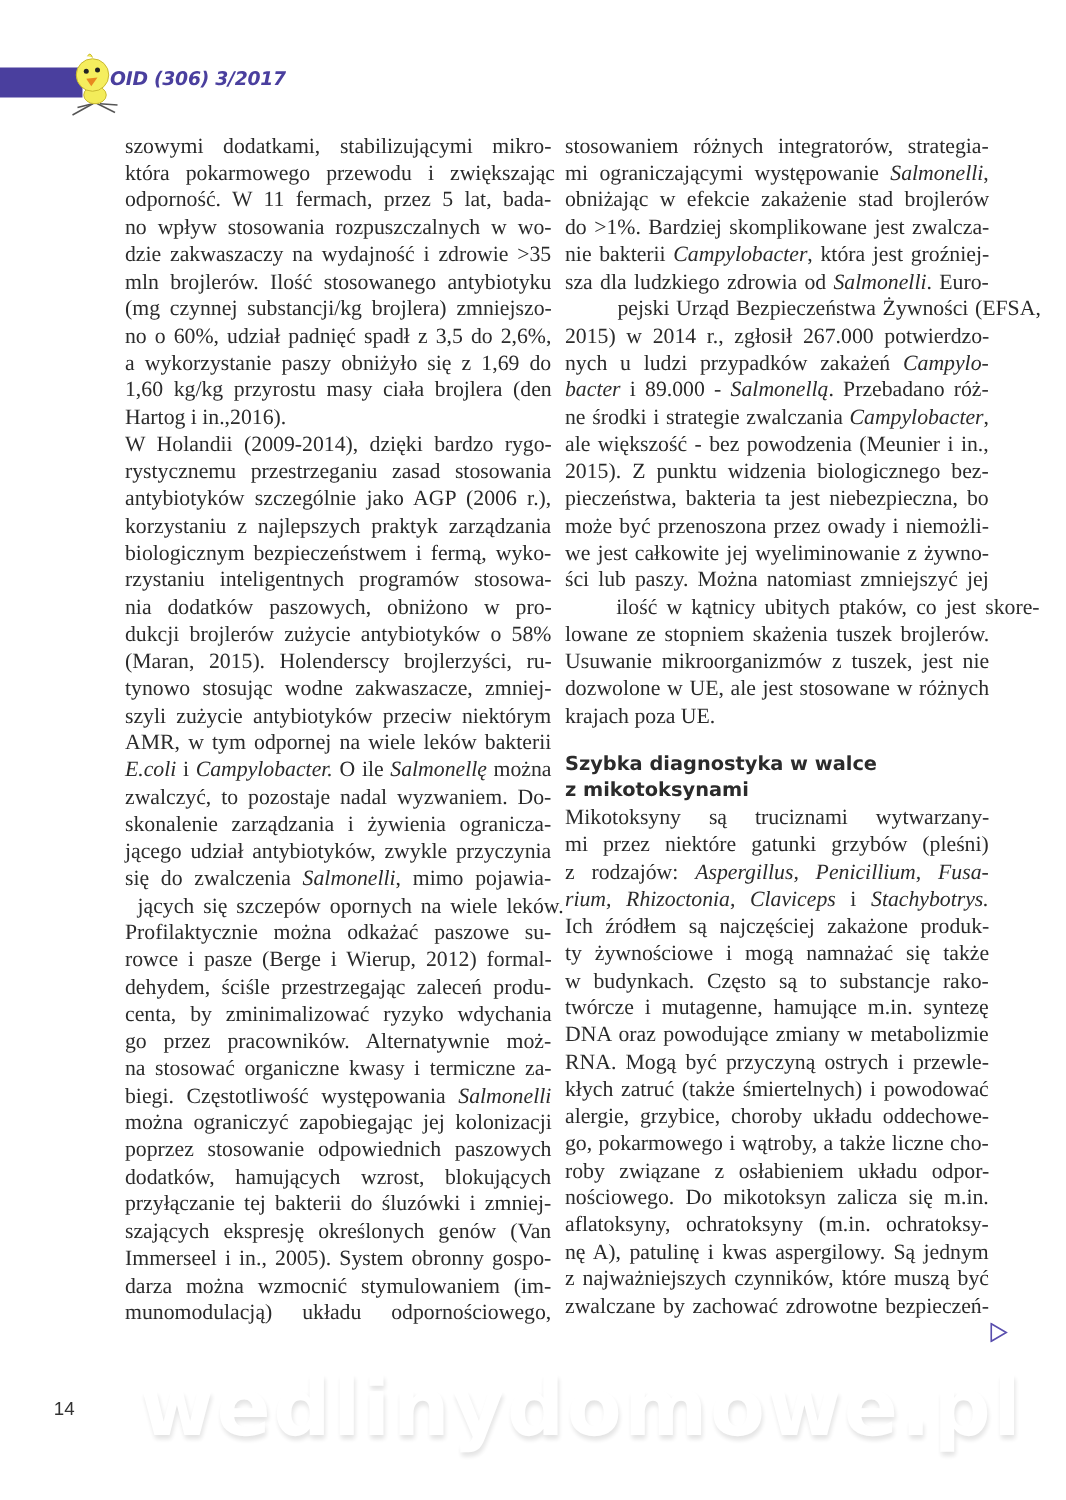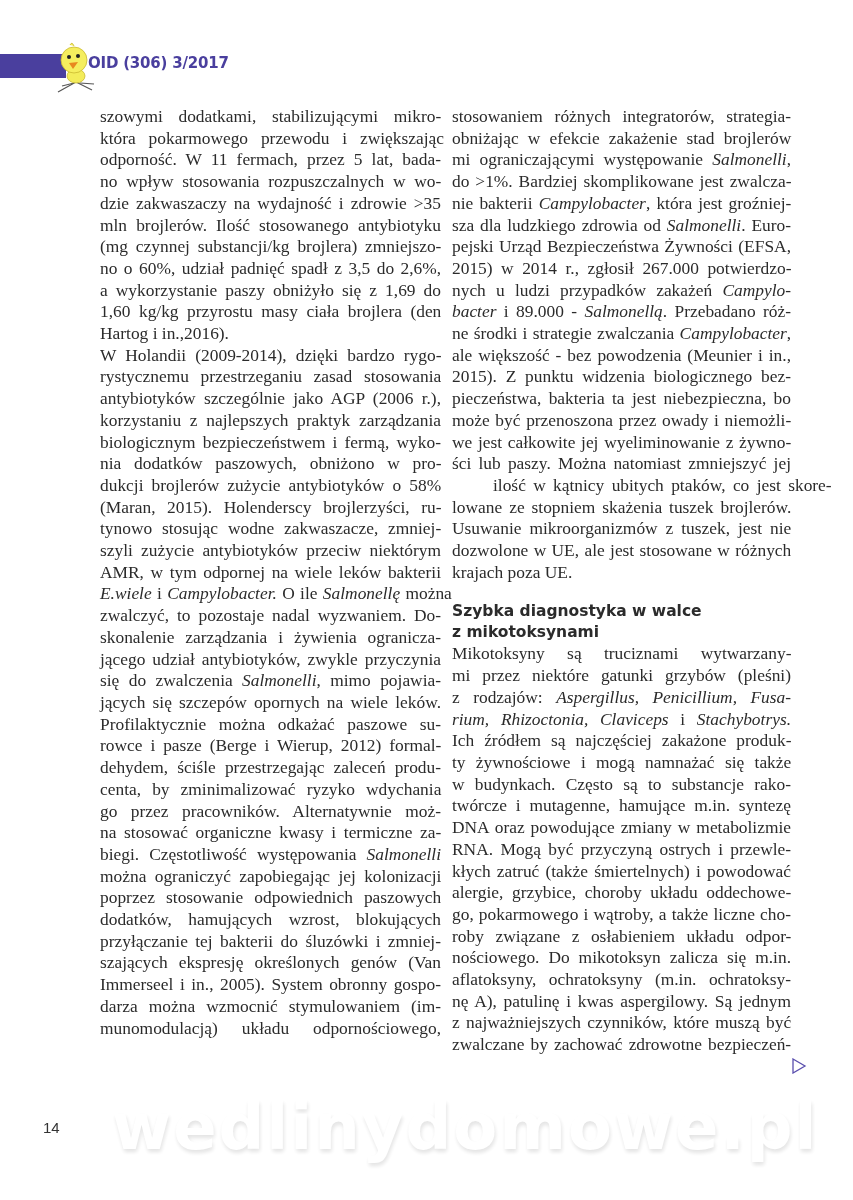--- a/index.html
+++ b/index.html
@@ -39,20 +39,21 @@
     }
     .issue-title {
       position: absolute;
       left: 88px;
       top: 54px;
       font-family: "DejaVu Sans", "Liberation Sans", sans-serif;
       font-weight: bold;
       font-size: 15px;
       color: #4a3f9e;
       letter-spacing: -0.2px;
+      font-style: italic;
     }
     .column {
       position: absolute;
       top: 106px;
       font-size: 17.4px;
       line-height: 21.7px;
       text-align: justify;
       hyphens: none;
     }
     .col-left {
@@ -140,58 +141,59 @@
     <div class="line" style="display: block; word-spacing: 3.5px;"><span>(mg czynnej substancji/kg brojlera) zmniejszo-</span></div>
     <div class="line" style="display: block; word-spacing: 2.11111px;"><span>no o 60%, udział padnięć spadł z 3,5 do 2,6%,</span></div>
     <div class="line" style="display: block; word-spacing: 3.71429px;"><span>a wykorzystanie paszy obniżyło się z 1,69 do</span></div>
     <div class="line" style="display: block; word-spacing: 4.16667px;"><span>1,60 kg/kg przyrostu masy ciała brojlera (den</span></div>
     <div class="line last"><span>Hartog i in.,2016).</span></div>
     <div class="line" style="display: block; word-spacing: 4.8px;"><span>W Holandii (2009-2014), dzięki bardzo rygo-</span></div>
     <div class="line" style="display: block; word-spacing: 7.33333px;"><span>rystycznemu przestrzeganiu zasad stosowania</span></div>
     <div class="line" style="display: block; word-spacing: 3.8px;"><span>antybiotyków szczególnie jako AGP (2006 r.),</span></div>
     <div class="line" style="display: block; word-spacing: 4.25px;"><span>korzystaniu z najlepszych praktyk zarządzania</span></div>
     <div class="line" style="display: block; word-spacing: 2.75px;"><span>biologicznym bezpieczeństwem i fermą, wyko-</span></div>
+    <div class="line" style="display: block; word-spacing: 7.66667px;"><span>rzystaniu inteligentnych programów stosowa-</span></div>
     <div class="line" style="display: block; word-spacing: 8.4px;"><span>nia dodatków paszowych, obniżono w pro-</span></div>
     <div class="line" style="display: block; word-spacing: 3.8px;"><span>dukcji brojlerów zużycie antybiotyków o 58%</span></div>
     <div class="line" style="display: block; word-spacing: 7.25px;"><span>(Maran, 2015). Holenderscy brojlerzyści, ru-</span></div>
     <div class="line" style="display: block; word-spacing: 5.5px;"><span>tynowo stosując wodne zakwaszacze, zmniej-</span></div>
     <div class="line" style="display: block; word-spacing: 3.75px;"><span>szyli zużycie antybiotyków przeciw niektórym</span></div>
     <div class="line" style="display: block; word-spacing: 2.14286px;"><span>AMR, w tym odpornej na wiele leków bakterii</span></div>
-    <div class="line" style="display: block; word-spacing: 1px;"><em>E.wiele</em><span> i </span><em>Campylobacter.</em><span> O ile </span><em>Salmonellę</em><span> można</span></div>
+    <div class="line" style="display: block; word-spacing: 1px;"><em>E.coli</em><span> i </span><em>Campylobacter.</em><span> O ile </span><em>Salmonellę</em><span> można</span></div>
     <div class="line" style="display: block; word-spacing: 3.6px;"><span>zwalczyć, to pozostaje nadal wyzwaniem. Do-</span></div>
     <div class="line" style="display: block; word-spacing: 6.5px;"><span>skonalenie zarządzania i żywienia ogranicza-</span></div>
     <div class="line" style="display: block; word-spacing: 2.5px;"><span>jącego udział antybiotyków, zwykle przyczynia</span></div>
     <div class="line" style="display: block; word-spacing: 5px;"><span>się do zwalczenia </span><em>Salmonelli</em><span>, mimo pojawia-</span></div>
-    <div class="line" style="display: block; word-spacing: 2.83333px;"><span>jących się szczepów opornych na wiele leków.</span></div>
+    <div class="line" style="display: block; word-spacing: 2.83333px; margin-left: 10px;"><span>jących się szczepów opornych na wiele leków.</span></div>
     <div class="line" style="display: block; word-spacing: 8.25px;"><span>Profilaktycznie można odkażać paszowe su-</span></div>
     <div class="line" style="display: block; word-spacing: 3.57143px;"><span>rowce i pasze (Berge i Wierup, 2012) formal-</span></div>
     <div class="line" style="display: block; word-spacing: 4.75px;"><span>dehydem, ściśle przestrzegając zaleceń produ-</span></div>
     <div class="line" style="display: block; word-spacing: 6.75px;"><span>centa, by zminimalizować ryzyko wdychania</span></div>
     <div class="line" style="display: block; word-spacing: 9px;"><span>go przez pracowników. Alternatywnie moż-</span></div>
     <div class="line" style="display: block; word-spacing: 3.33333px;"><span>na stosować organiczne kwasy i termiczne za-</span></div>
     <div class="line" style="display: block; word-spacing: 5.66667px;"><span>biegi. Częstotliwość występowania </span><em>Salmonelli</em></div>
     <div class="line" style="display: block; word-spacing: 4px;"><span>można ograniczyć zapobiegając jej kolonizacji</span></div>
     <div class="line" style="display: block; word-spacing: 6.66667px;"><span>poprzez stosowanie odpowiednich paszowych</span></div>
     <div class="line" style="display: block; word-spacing: 12px;"><span>dodatków, hamujących wzrost, blokujących</span></div>
     <div class="line" style="display: block; word-spacing: 3px;"><span>przyłączanie tej bakterii do śluzówki i zmniej-</span></div>
     <div class="line" style="display: block; word-spacing: 6.75px;"><span>szających ekspresję określonych genów (Van</span></div>
     <div class="line" style="display: block; word-spacing: 2.16667px;"><span>Immerseel i in., 2005). System obronny gospo-</span></div>
     <div class="line" style="display: block; word-spacing: 6.75px;"><span>darza można wzmocnić stymulowaniem (im-</span></div>
     <div class="line" style="display: block; word-spacing: 19.5px;"><span>munomodulacją) układu odpornościowego,</span></div>
   </div>
 
 <div class="column col-right">
   <div id="col-right-1">
       <div class="line" style="display: block; word-spacing: 7.33333px;"><span>stosowaniem różnych integratorów, strategia-</span></div>
+      <div class="line" style="display: block; word-spacing: 4.66667px;"><span>mi ograniczającymi występowanie </span><em>Salmonelli</em><span>,</span></div>
       <div class="line" style="display: block; word-spacing: 4.8px;"><span>obniżając w efekcie zakażenie stad brojlerów</span></div>
-      <div class="line" style="display: block; word-spacing: 4.66667px;"><span>mi ograniczającymi występowanie </span><em>Salmonelli</em><span>,</span></div>
       <div class="line" style="display: block; word-spacing: 1.6px;"><span>do &gt;1%. Bardziej skomplikowane jest zwalcza-</span></div>
       <div class="line" style="display: block; word-spacing: 1.8px;"><span>nie bakterii </span><em>Campylobacter</em><span>, która jest groźniej-</span></div>
       <div class="line" style="display: block; word-spacing: 1.5px;"><span>sza dla ludzkiego zdrowia od </span><em>Salmonelli</em><span>. Euro-</span></div>
-      <div class="line" style="display: block; word-spacing: 1px;"><span>pejski Urząd Bezpieczeństwa Żywności (EFSA,</span></div>
+      <div class="line" style="display: block; word-spacing: 1px; margin-left: 42px;"><span>pejski Urząd Bezpieczeństwa Żywności (EFSA,</span></div>
       <div class="line" style="display: block; word-spacing: 4.16667px;"><span>2015) w 2014 r., zgłosił 267.000 potwierdzo-</span></div>
       <div class="line" style="display: block; word-spacing: 5.8px;"><span>nych u ludzi przypadków zakażeń </span><em>Campylo-</em></div>
       <div class="line" style="display: block; word-spacing: 3px;"><em>bacter</em><span> i 89.000 - </span><em>Salmonellą</em><span>. Przebadano róż-</span></div>
       <div class="line" style="display: block; word-spacing: 1px;"><span>ne środki i strategie zwalczania </span><em>Campylobacter</em><span>,</span></div>
       <div class="line" style="display: block; word-spacing: 1.57143px;"><span>ale większość - bez powodzenia (Meunier i in.,</span></div>
       <div class="line" style="display: block; word-spacing: 4.4px;"><span>2015). Z punktu widzenia biologicznego bez-</span></div>
       <div class="line" style="display: block; word-spacing: 3px;"><span>pieczeństwa, bakteria ta jest niebezpieczna, bo</span></div>
       <div class="line" style="display: block; word-spacing: 1.33333px;"><span>może być przenoszona przez owady i niemożli-</span></div>
       <div class="line" style="display: block; word-spacing: 1.33333px;"><span>we jest całkowite jej wyeliminowanie z żywno-</span></div>
       <div class="line" style="display: block; word-spacing: 2.83333px;"><span>ści lub paszy. Można natomiast zmniejszyć jej</span></div>

